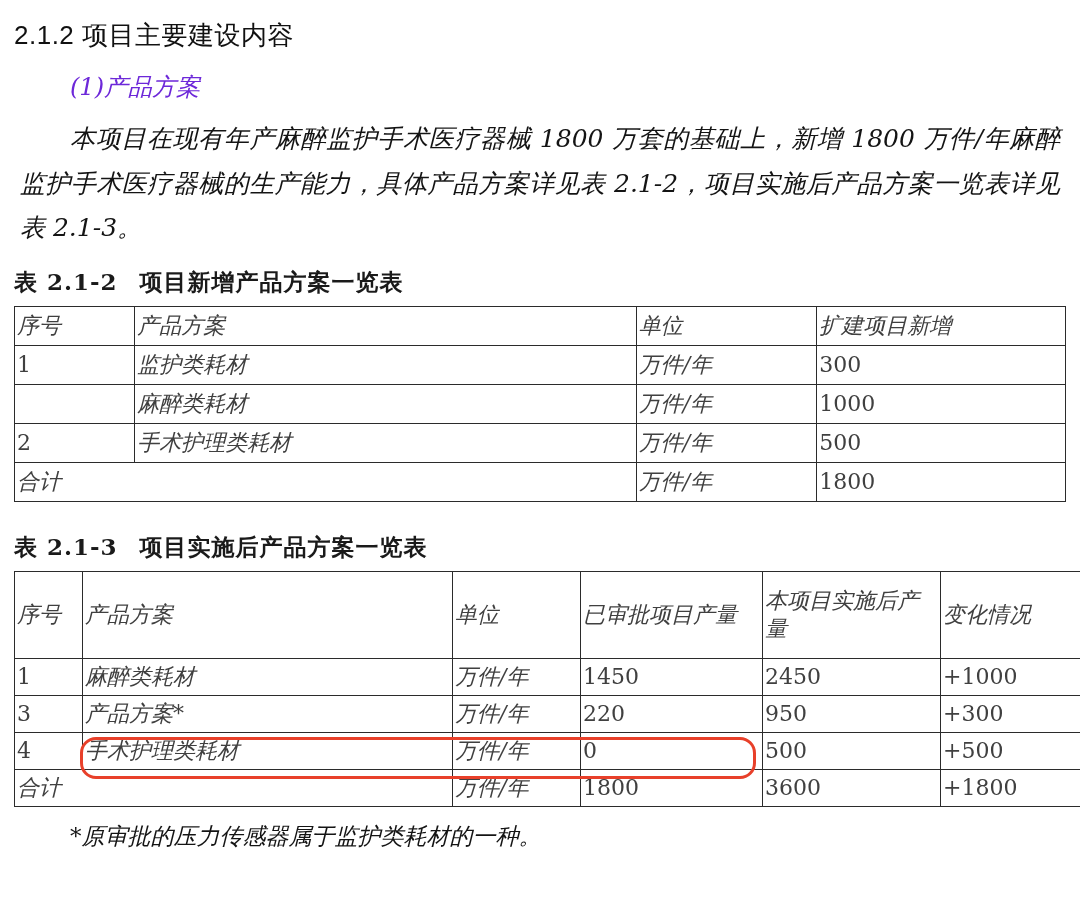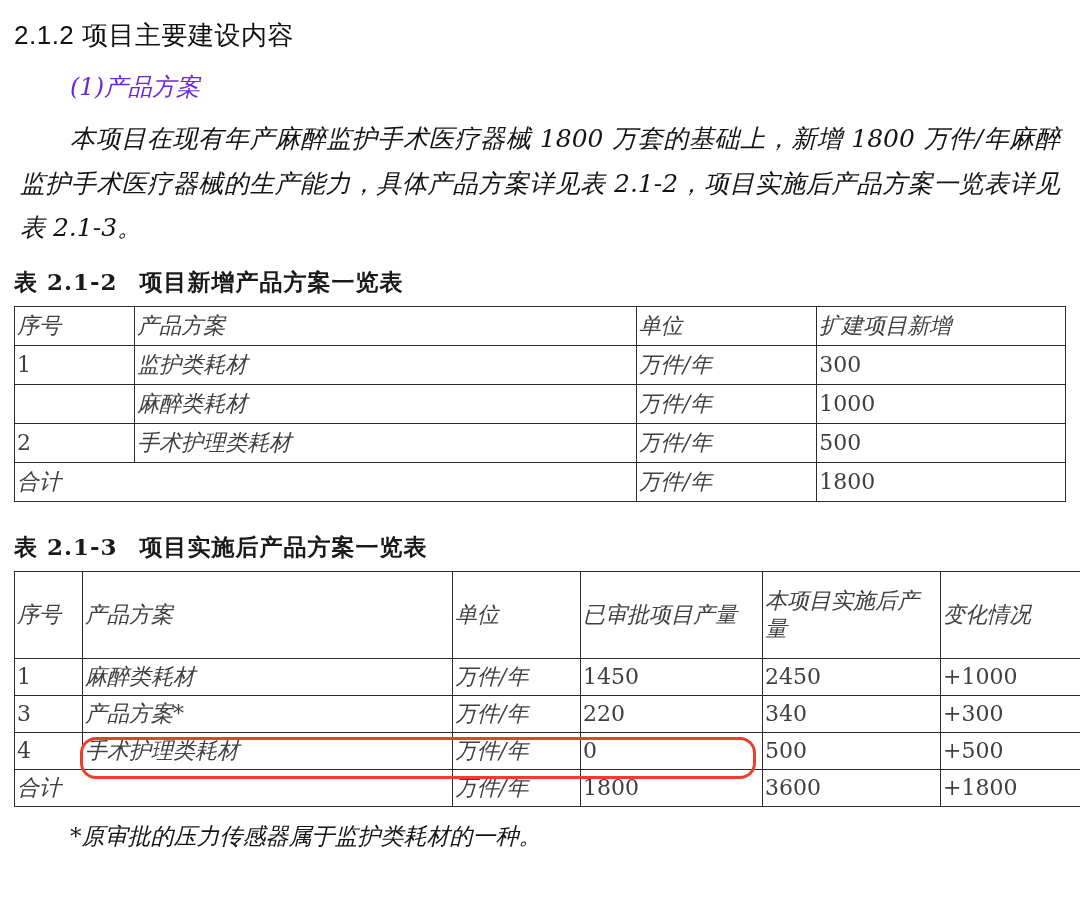--- a/index.html
+++ b/index.html
@@ -178,21 +178,21 @@
           <td class="unit">万件/年</td>
           <td>1450</td>
           <td>2450</td>
           <td>+1000</td>
         </tr>
         <tr>
           <td>3</td>
           <td class="italic">产品方案*</td>
           <td class="unit">万件/年</td>
           <td>220</td>
-          <td>340</td>
+          <td>950</td>
           <td>+300</td>
         </tr>
         <tr>
           <td>4</td>
           <td class="italic">手术护理类耗材</td>
           <td class="unit">万件/年</td>
           <td>0</td>
           <td>500</td>
           <td>+500</td>
         </tr>

